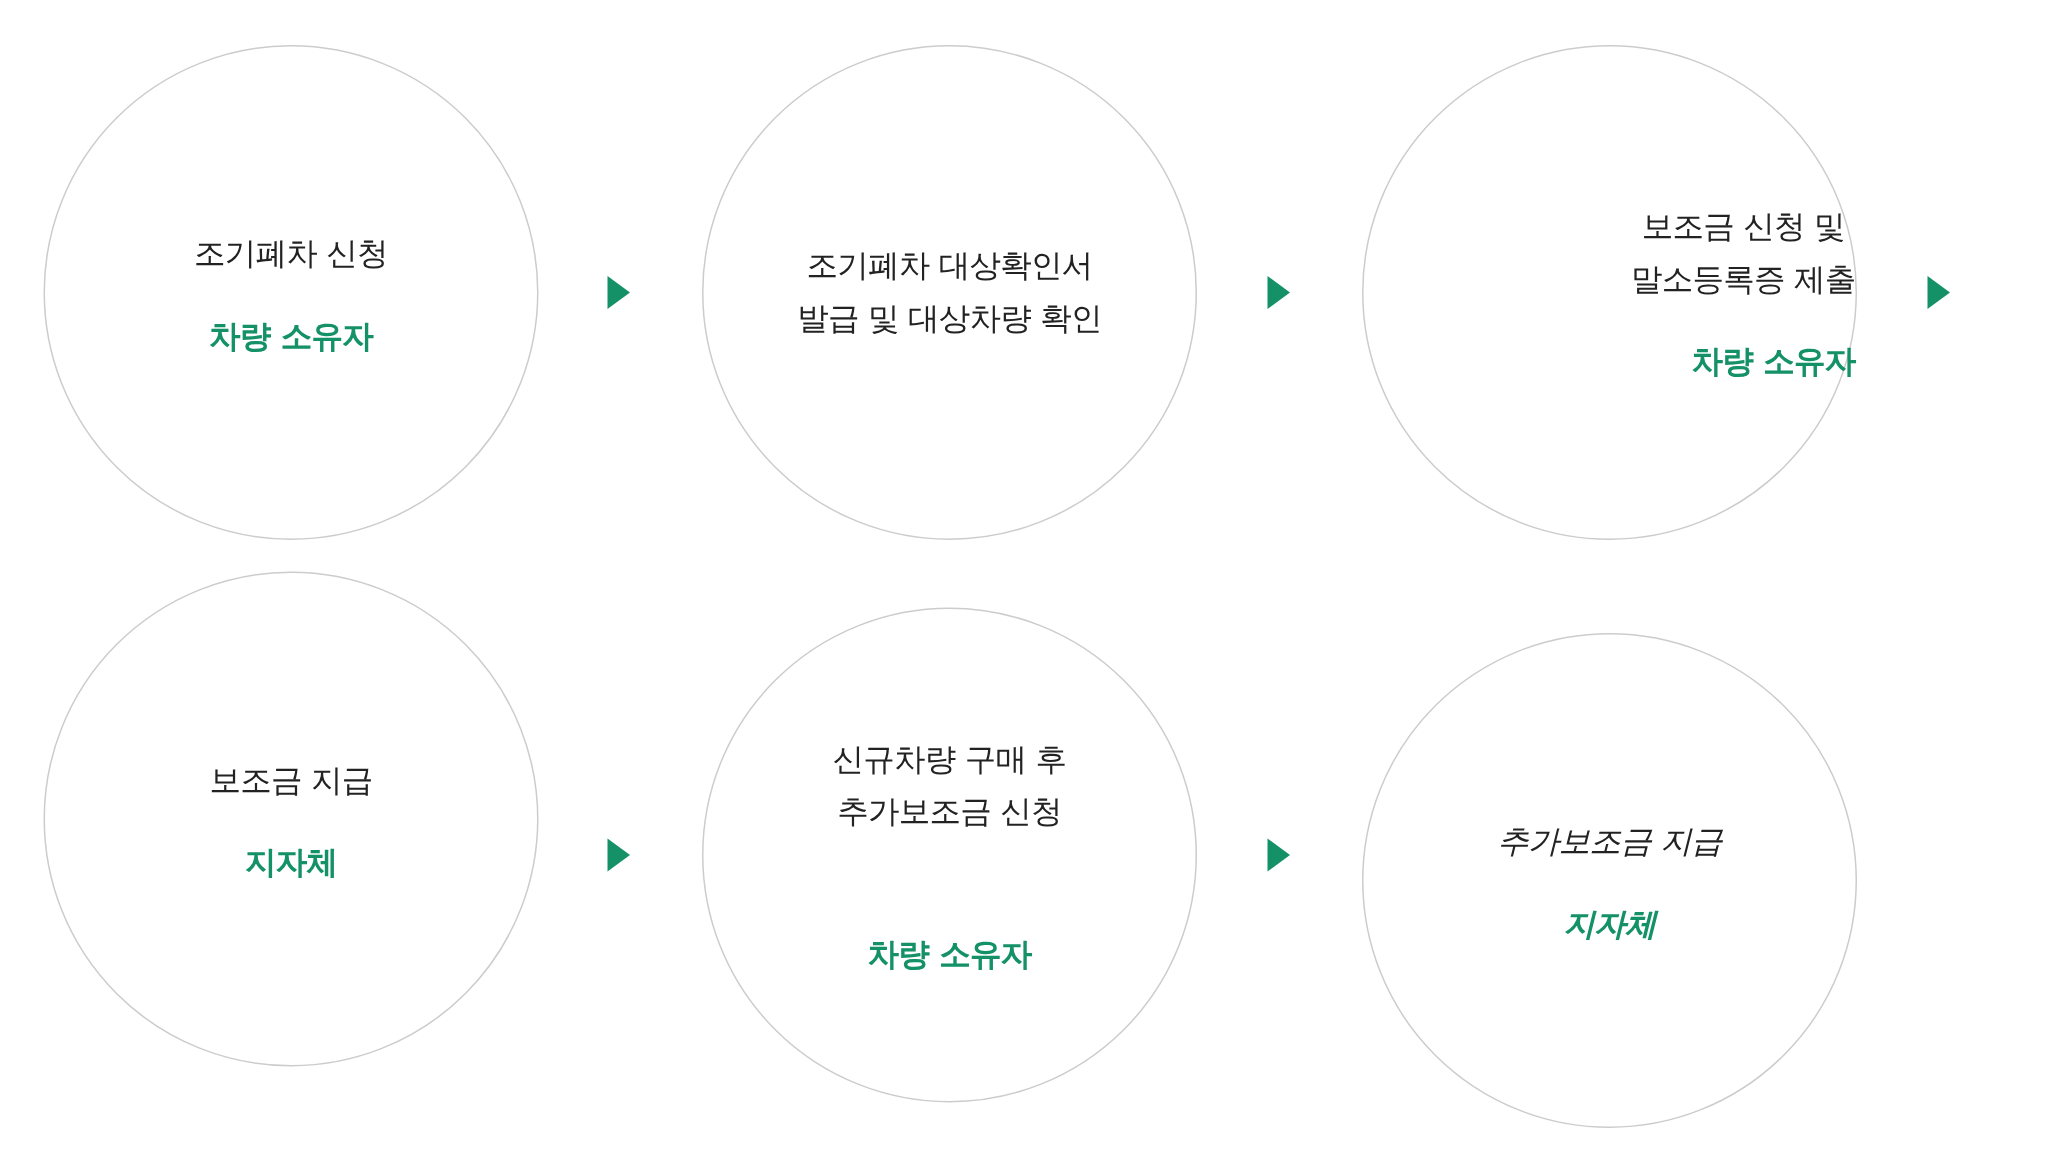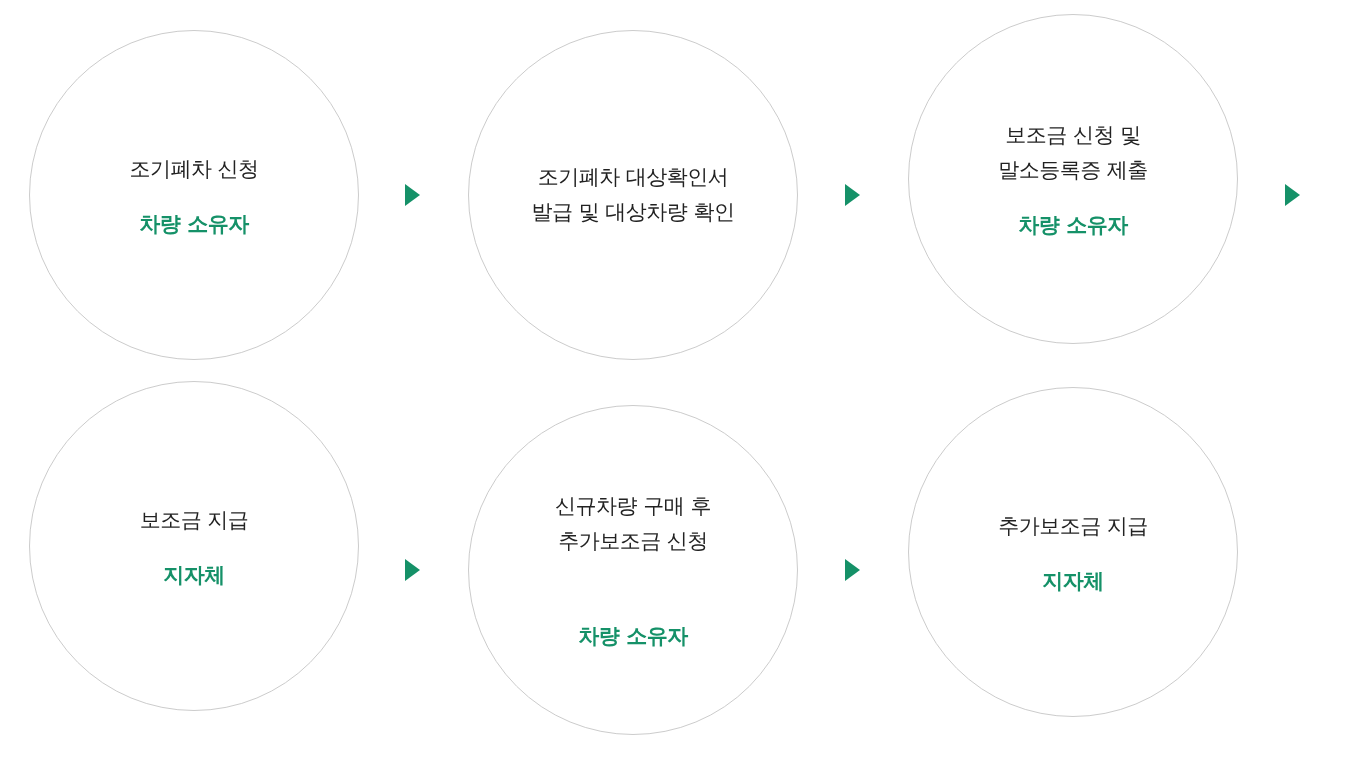--- a/index.html
+++ b/index.html
@@ -27,36 +27,36 @@
   <div class="step-actor">차량 소유자</div>
 </div>
 <div class="arrow" style="left:405px; top:184px;"></div>
 
 <div class="circle" style="left:468px; top:30px;">
   <div class="step-title">조기폐차 대상확인서
 발급 및 대상차량 확인</div>
 </div>
 <div class="arrow" style="left:845px; top:184px;"></div>
 
-<div class="circle" style="left:908px; top:14px;">
+<div class="circle" style="left:908px; top:30px;align-items:flex-end;">
   <div class="step-title">보조금 신청 및
 말소등록증 제출</div>
   <div class="step-actor">차량 소유자</div>
 </div>
 <div class="arrow" style="left:1285px; top:184px;"></div>
 
 <div class="circle" style="left:29px; top:381px;">
   <div class="step-title">보조금 지급</div>
   <div class="step-actor">지자체</div>
 </div>
 <div class="arrow" style="left:405px; top:559px;"></div>
 
 <div class="circle" style="left:468px; top:405px;gap:40px;">
   <div class="step-title">신규차량 구매 후
 추가보조금 신청</div>
   <div class="step-actor">차량 소유자</div>
 </div>
 <div class="arrow" style="left:845px; top:559px;"></div>
 
-<div class="circle" style="left:908px; top:387px;">
+<div class="circle" style="left:908px; top:422px;font-style:italic;">
   <div class="step-title">추가보조금 지급</div>
   <div class="step-actor">지자체</div>
 </div>
 
 </body></html>

